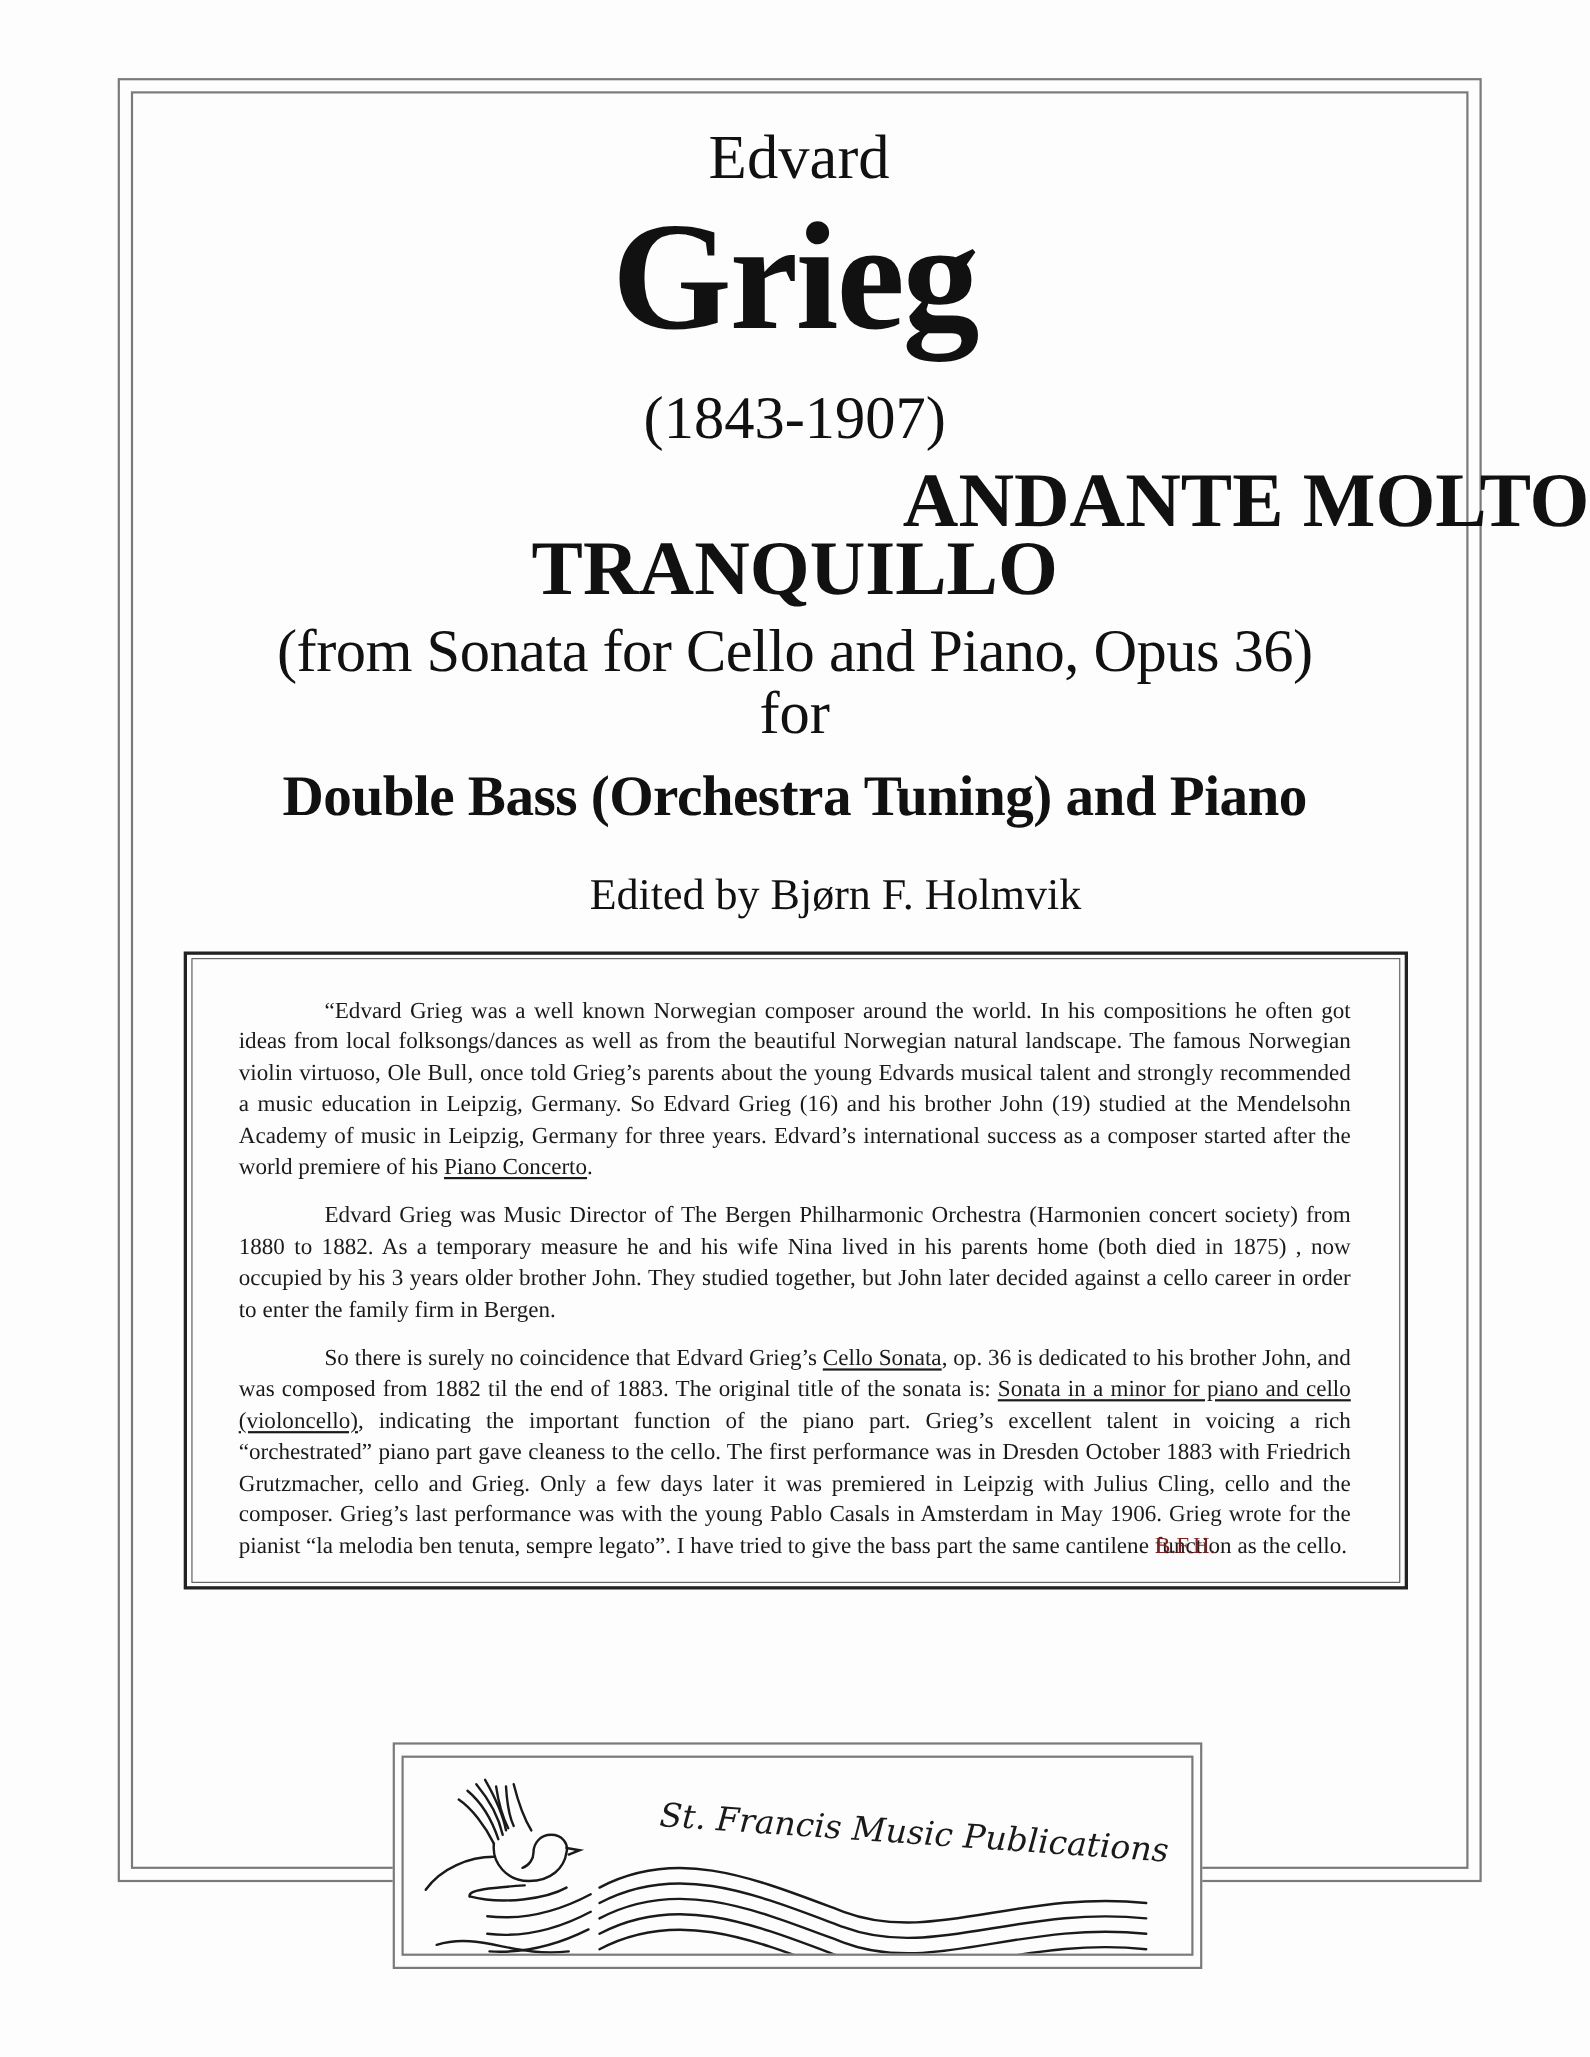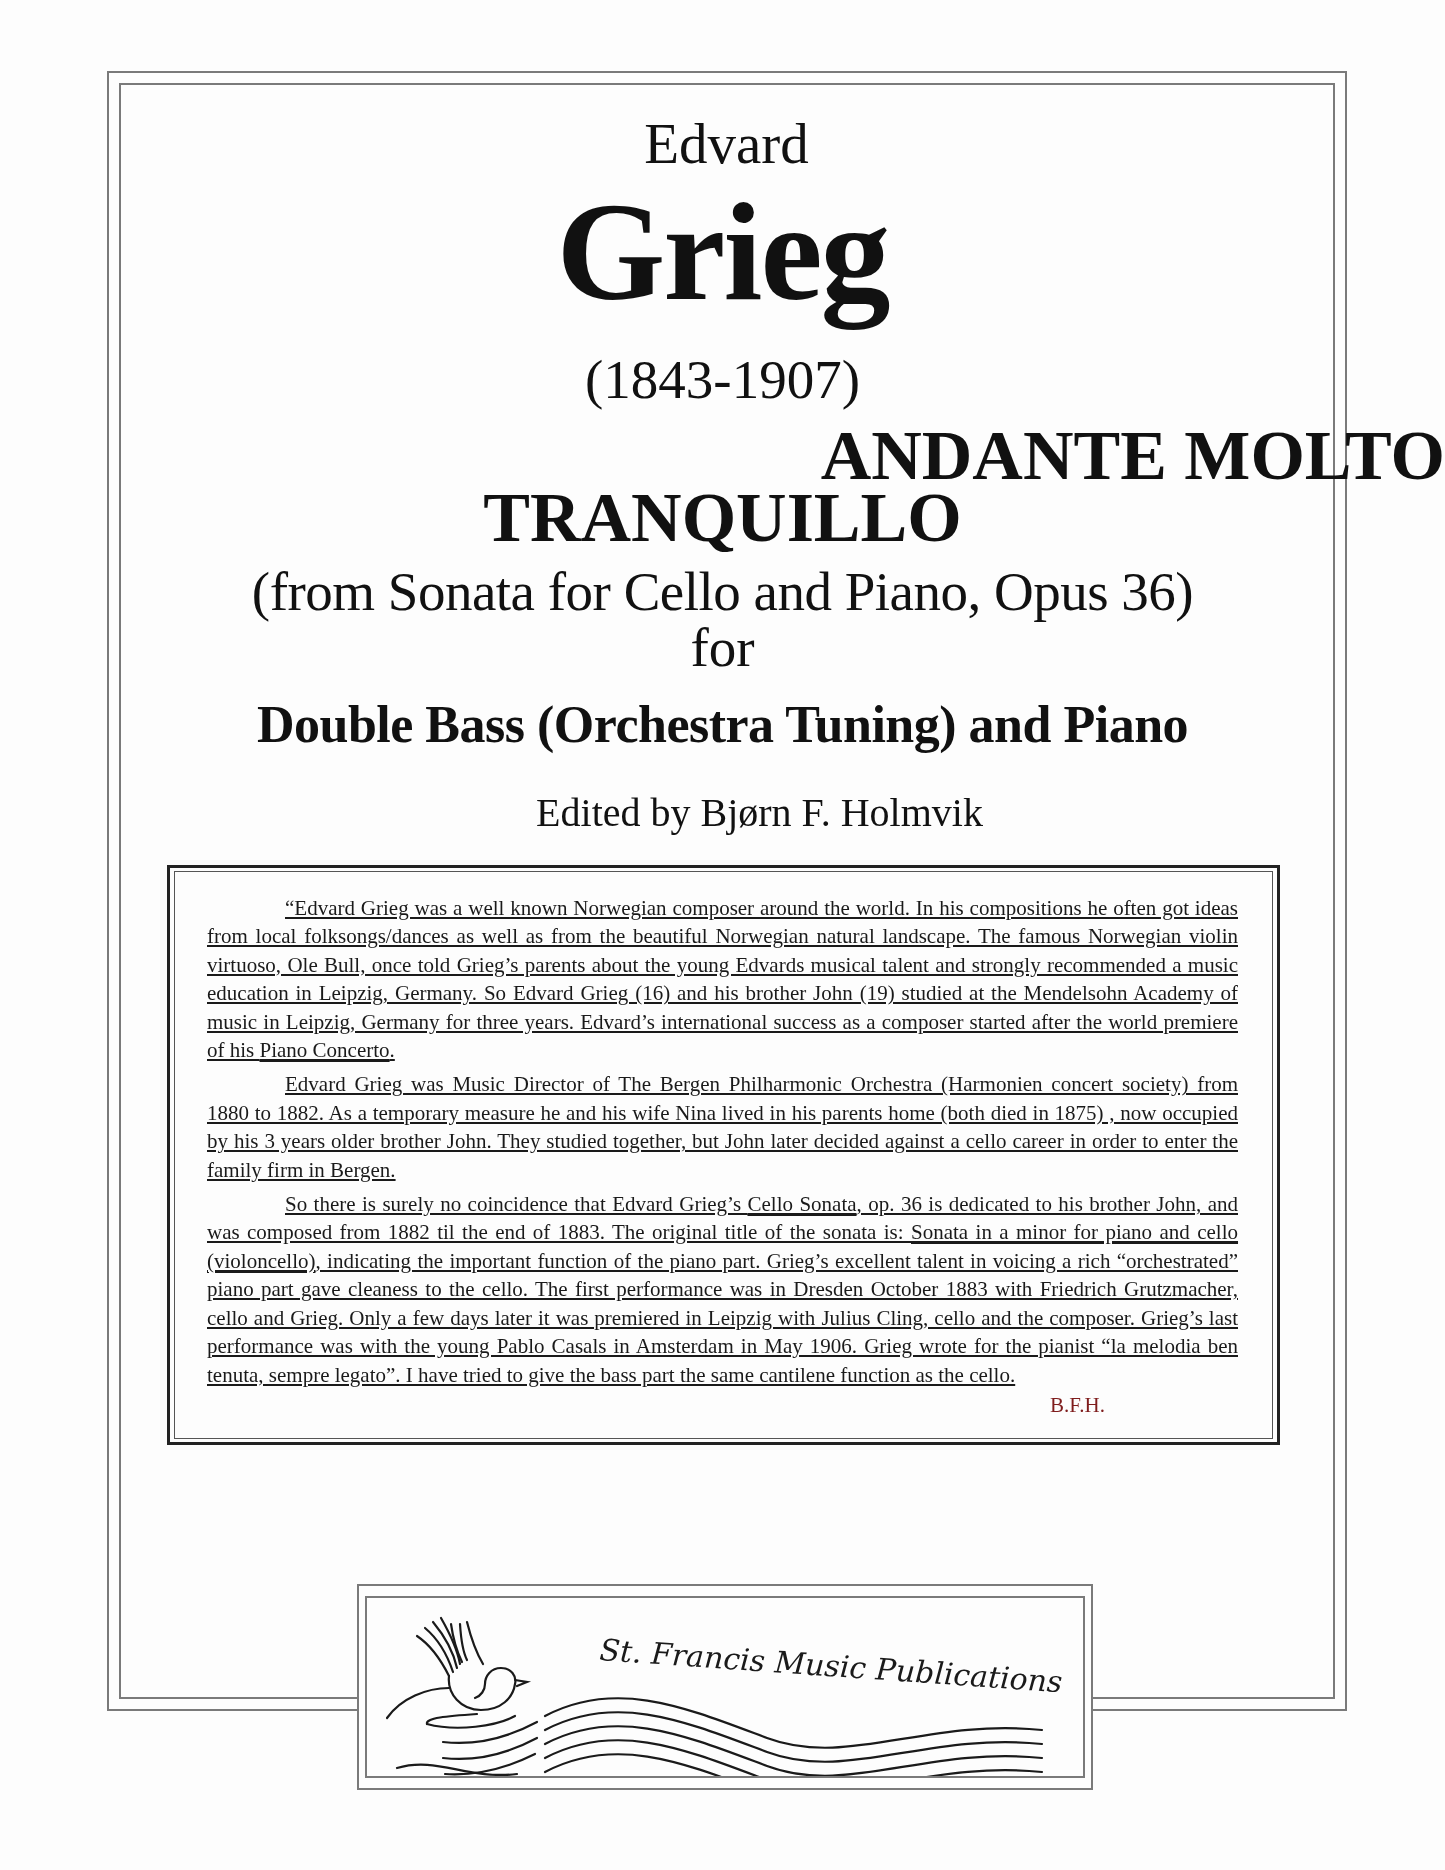--- a/index.html
+++ b/index.html
@@ -96,23 +96,22 @@
     .note-text {
       position: absolute;
       left: 201px; top: 888px;
       width: 1043px;
       font-size: 21px;
       line-height: 28.4px;
       text-align: justify;
       color: #1a1a1a;
     }
     .note-text p {
-      margin: 6px;
+      margin: 16px;
       text-indent: 78px;
-      text-decoration: underline;
     }
     .note-text u {
       text-decoration: underline;
       text-underline-offset: 3px;
     }
     .signature {
       position: absolute;
       left: 1050px; top: 1393px;
       font-size: 21px;
       color: #7f1d1d;

